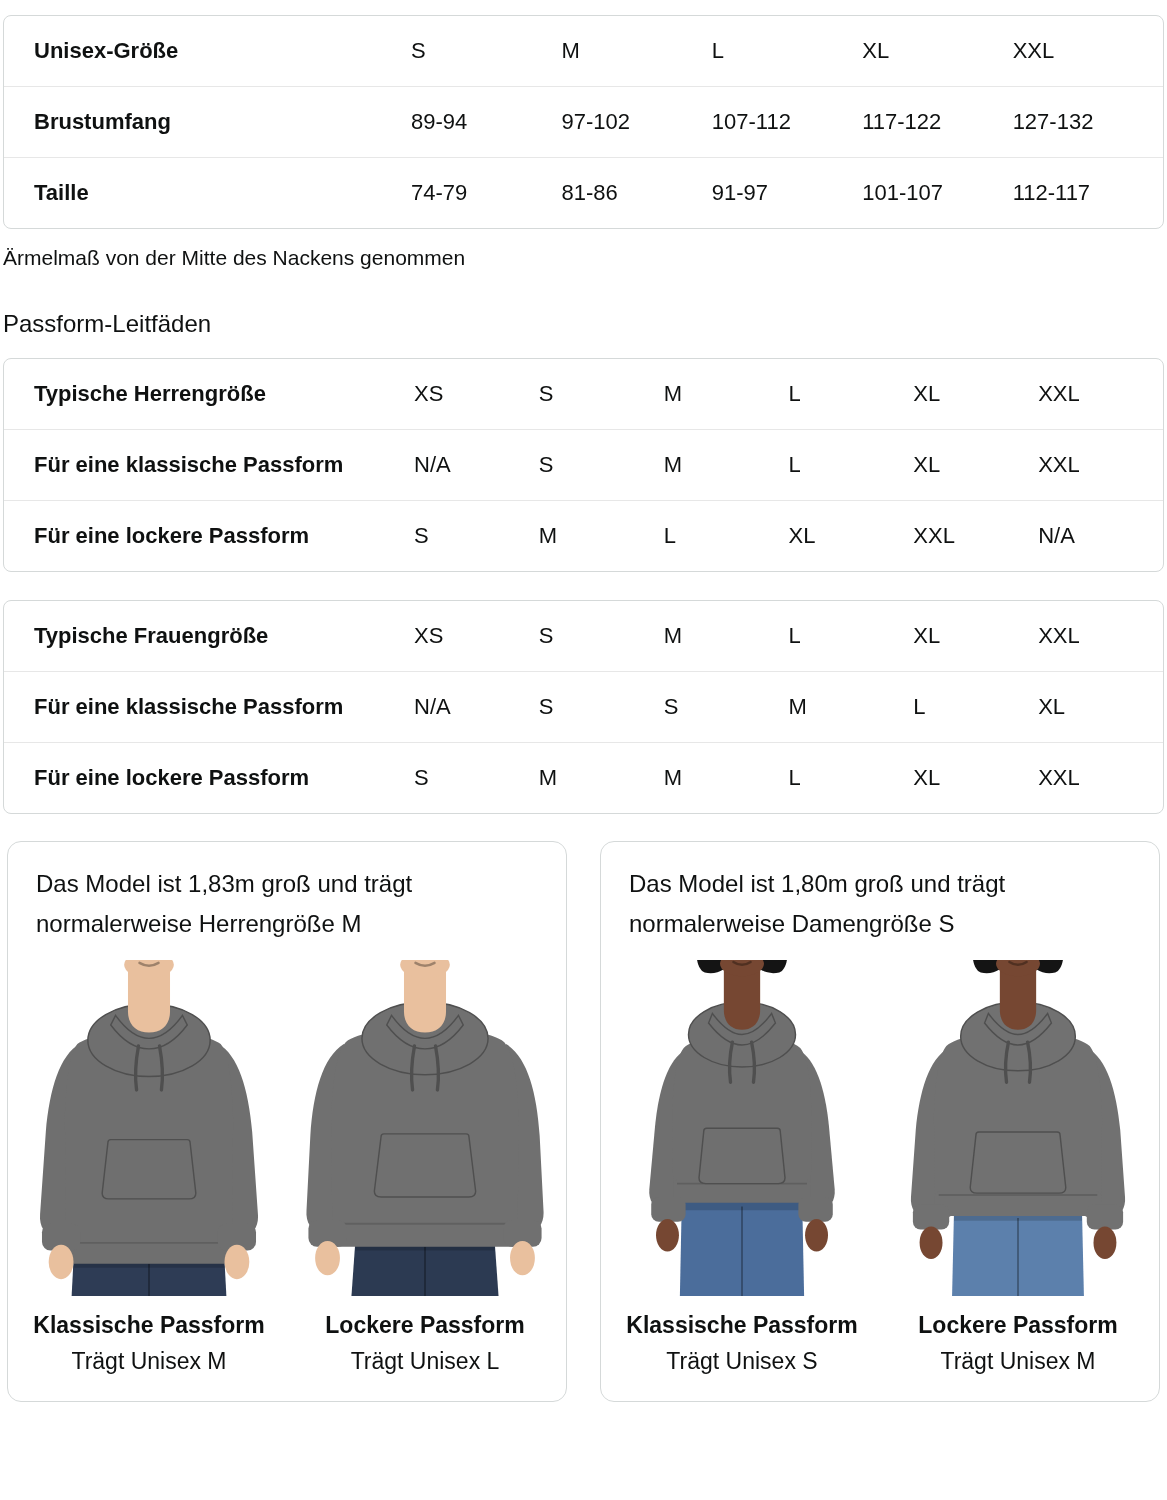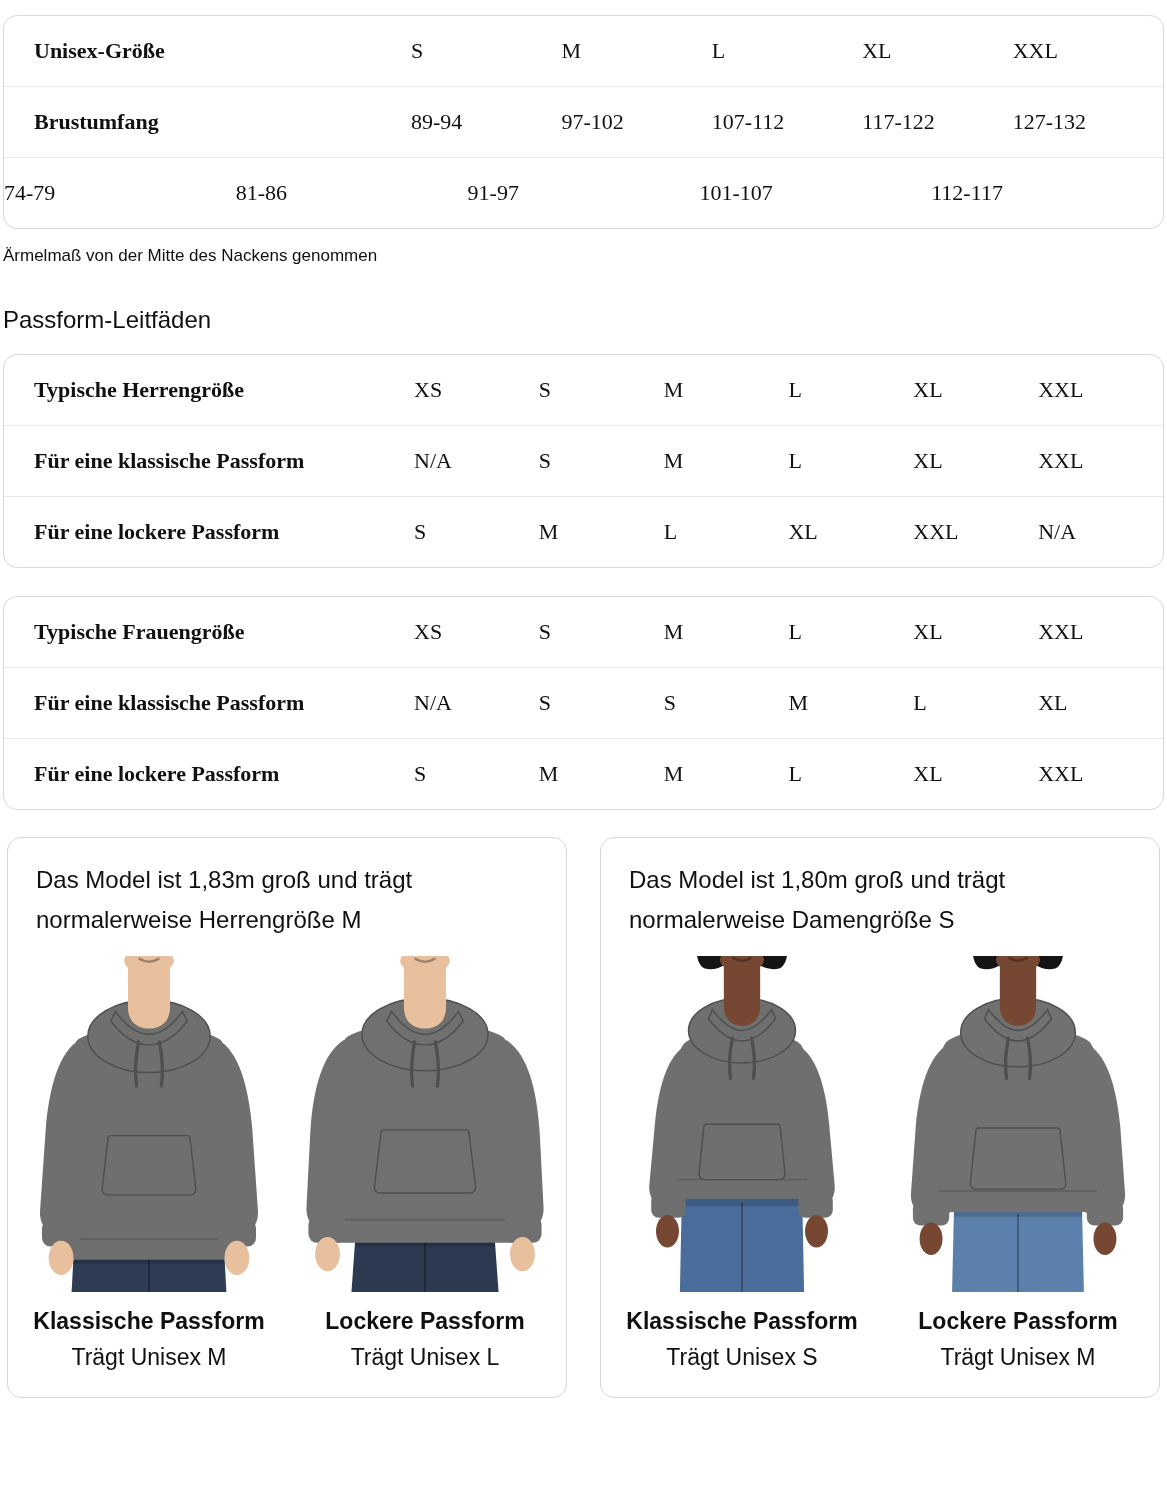--- a/index.html
+++ b/index.html
@@ -15,39 +15,38 @@
     margin: 5px 3px 0;
     font-size: 24px;
     font-weight: 400;
     letter-spacing: 0;
   }
 
   
   .table-card {
     margin: 15px 3px 0;
     border: 1px solid var(--card-border-color, #d5d9d9);
-    border-radius: 14px;
+    border-radius: 8px;
     background: #fff;
     overflow: hidden;
-    font-family: Liberation Serif, serif;
   }
   .t-row { display: flex; align-items: center; height: 70px; }
   .t-row + .t-row { border-top: 1px solid var(--row-divider-color, #e7e7e7); }
   .t-label {
     font-weight: 700;
     font-size: 22px;
     padding-left: 30px;
     box-sizing: border-box;
     flex: 0 0 auto;
   }
   .cols5 .t-label { width: 407px; }
   .cols6 .t-label { width: 410px; }
   .t-val { flex: 1 1 0; font-size: 22px; text-align: left; }
 
-  .note { margin: 17px 3px 0; font-size: 17px; }
+  .note { margin: 17px 3px 0; font-size: 21px; }
   h2.fit-heading { margin: 40px 3px 0; font-size: 24px; font-weight: 400; }
   .table-card.mens { margin-top: 20px; }
   .table-card.womens { margin-top: 28px; }
 
   
   .model-cards { display: flex; gap: 33px; margin: 27px 7px 0; }
   .model-card {
     flex: 1 1 0;
     border: 1px solid var(--card-border-color, #d5d9d9);
     border-radius: 14px;
@@ -91,20 +90,21 @@
     </div>
     <div class="t-row">
       <div class="t-label">Brustumfang</div>
       <div class="t-val">89-94</div>
       <div class="t-val">97-102</div>
       <div class="t-val">107-112</div>
       <div class="t-val">117-122</div>
       <div class="t-val">127-132</div>
     </div>
     <div class="t-row">
+      <div class="t-label">Taille</div>
       <div class="t-val">74-79</div>
       <div class="t-val">81-86</div>
       <div class="t-val">91-97</div>
       <div class="t-val">101-107</div>
       <div class="t-val">112-117</div>
     </div>
   </section>
 
   <p class="note">Ärmelmaß von der Mitte des Nackens genommen</p>
 

